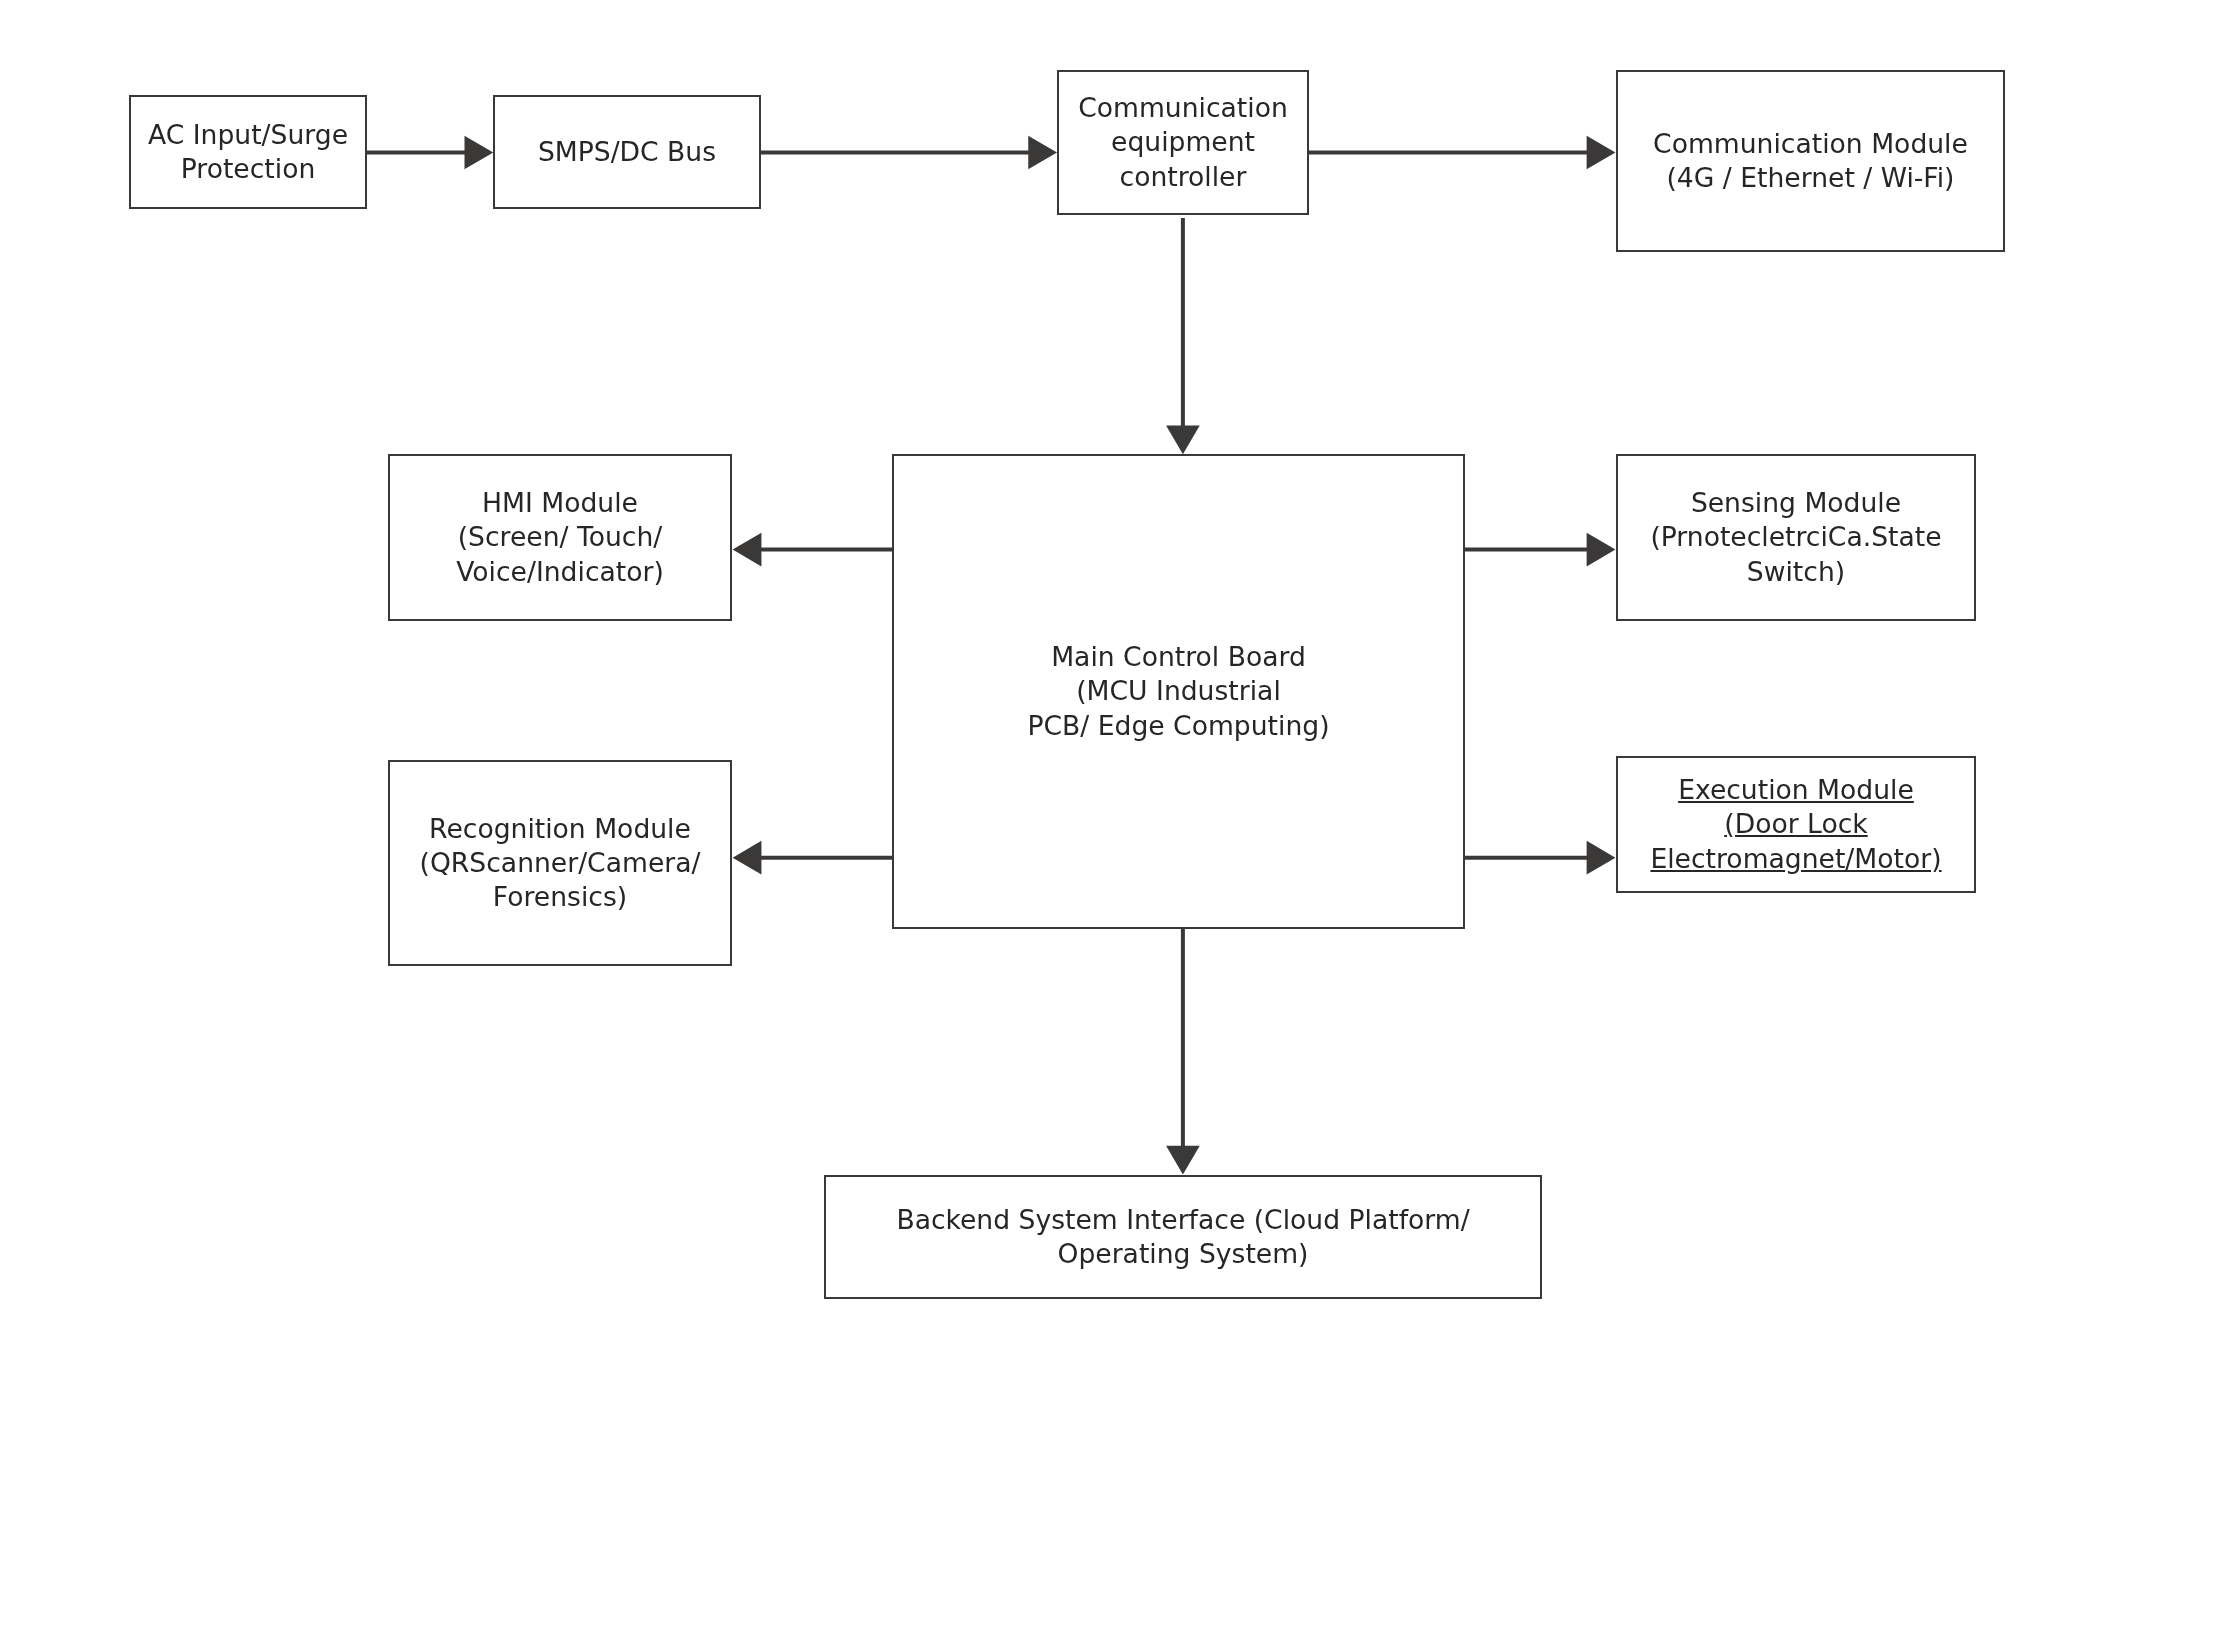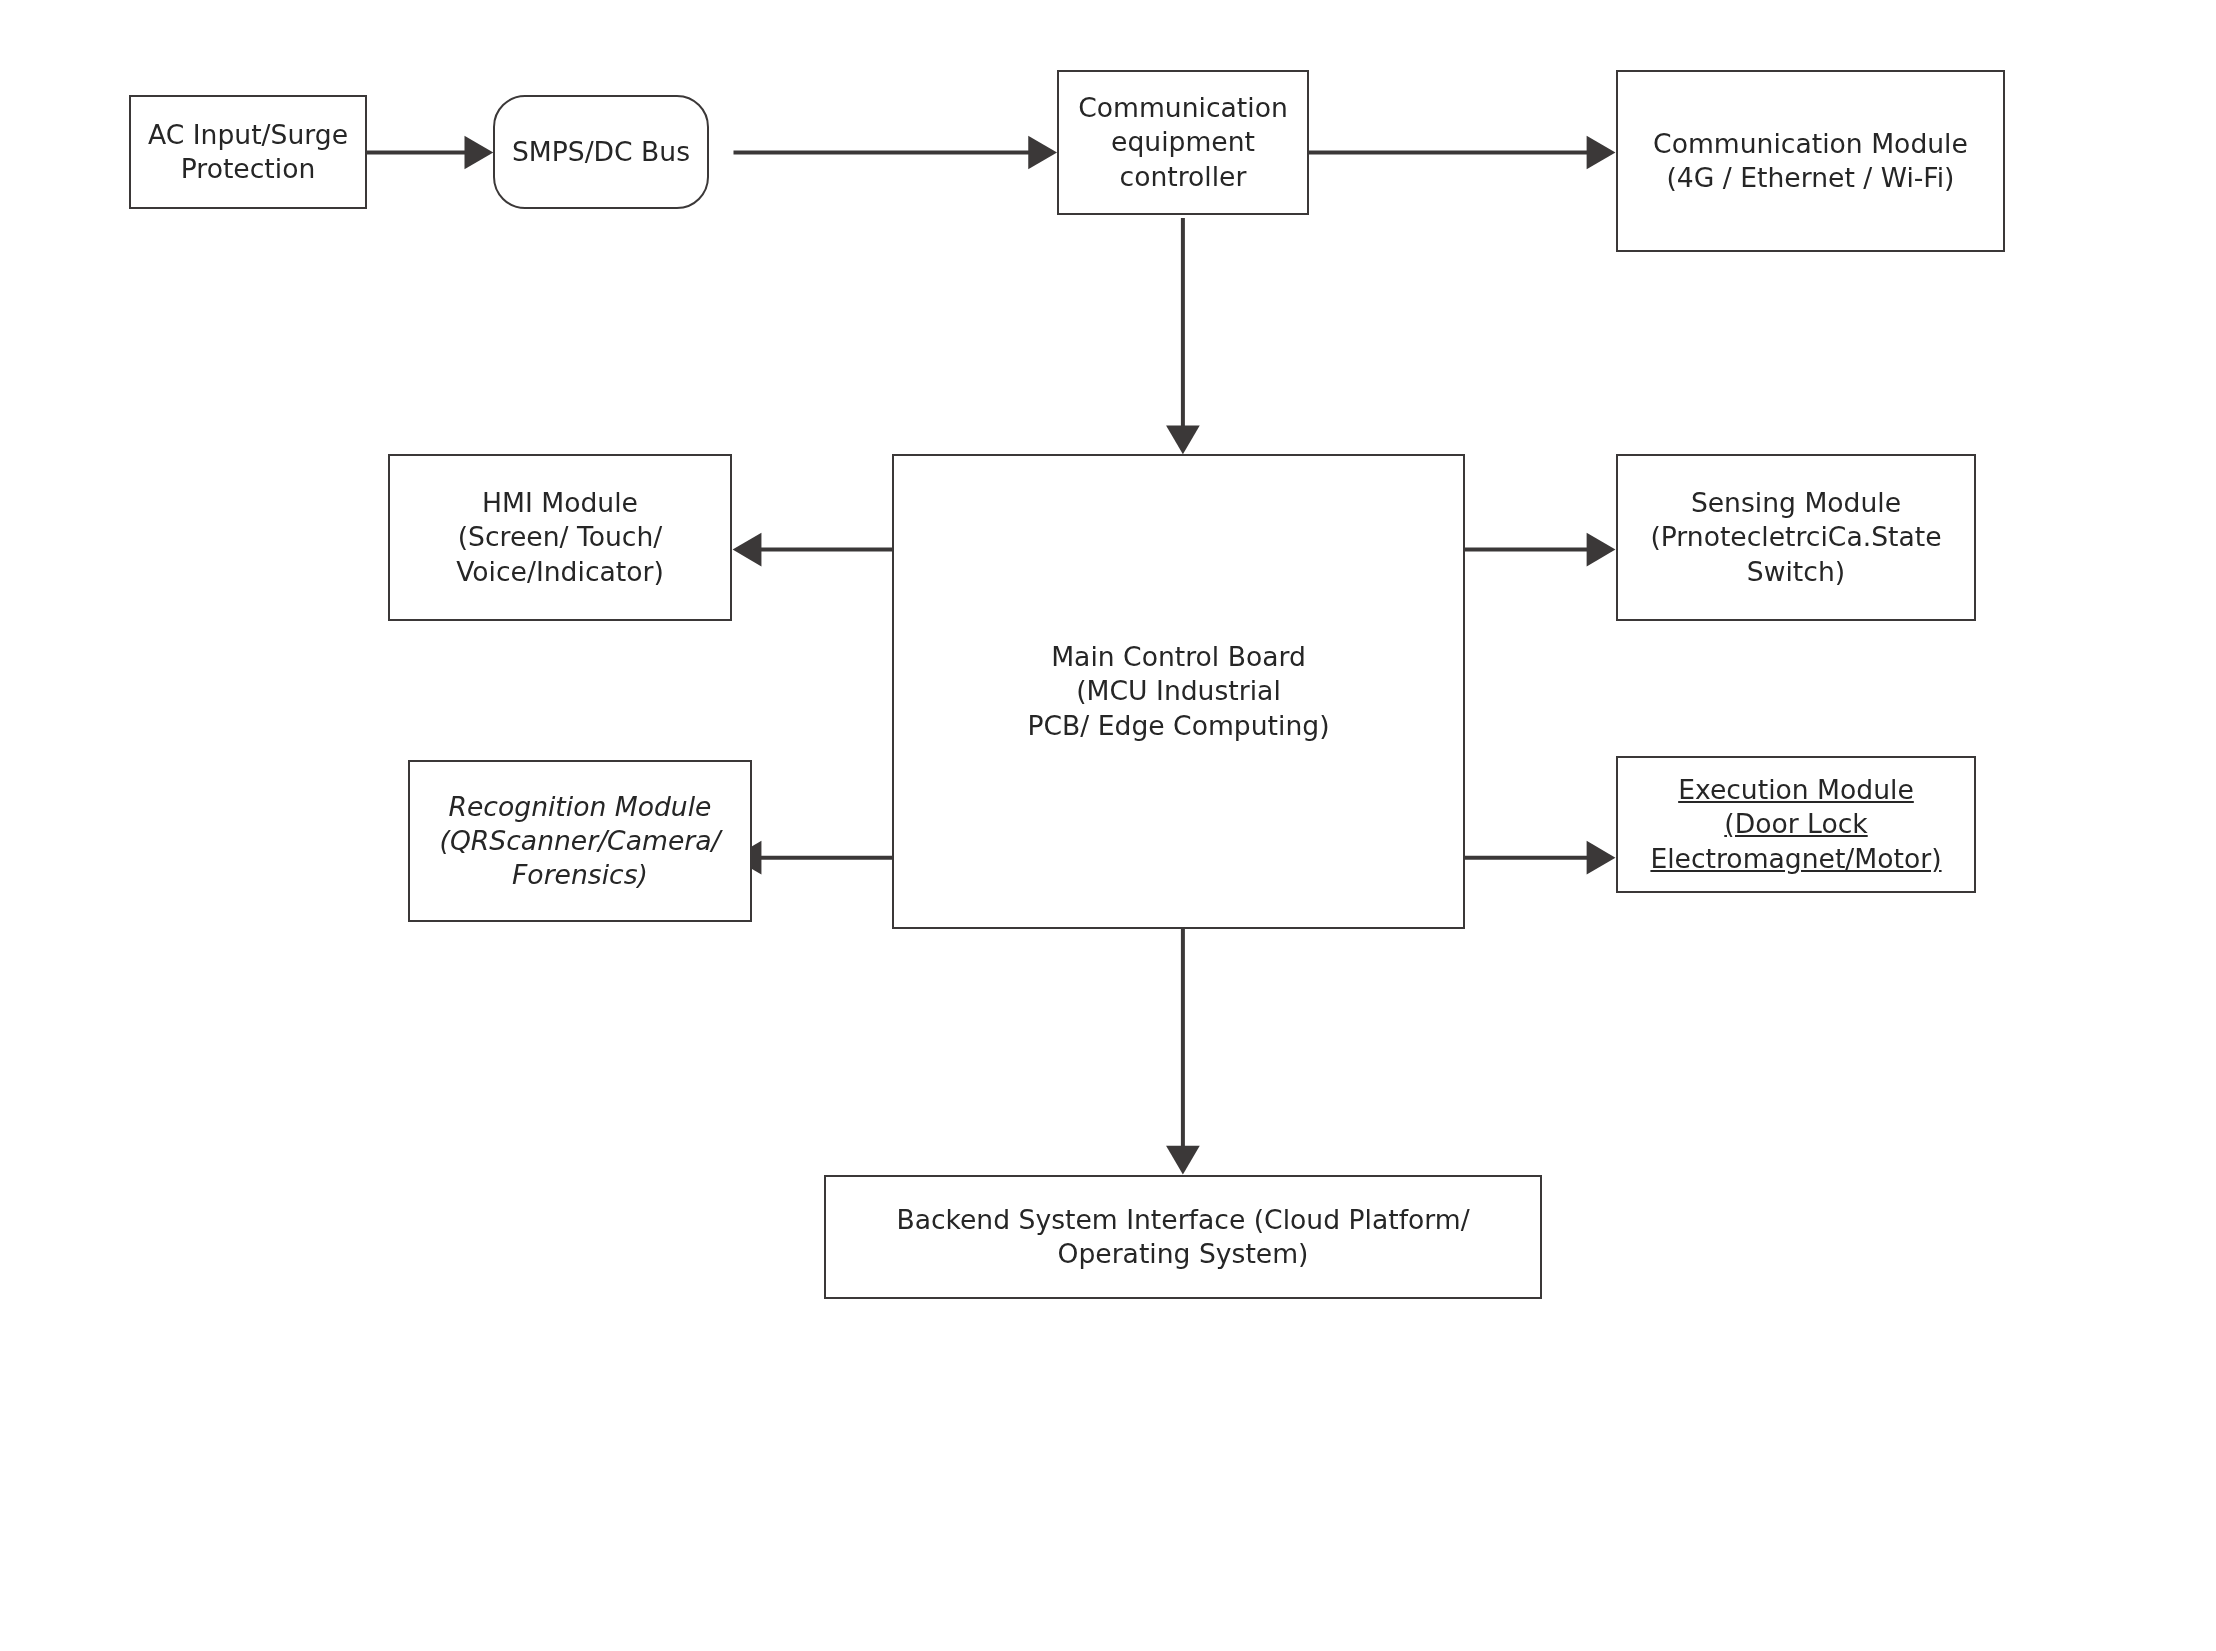--- a/index.html
+++ b/index.html
@@ -100,21 +100,21 @@
       <line class="edge-line" x1="2669" y1="2096" x2="2669" y2="2602"></line>
       <polygon class="arrow-head" points="2669,2650 2631,2585 2707,2585"></polygon>
     </g>
   </svg>
 
   <div class="node" style="left:129px; top:95px; width:238px; height:114px;justify-content:center;">
     <span>AC Input/Surge
 Protection</span>
   </div>
 
-  <div class="node" style="left:493px; top:95px; width:216px; height:114px;border-radius:32px;">
+  <div class="node" style="left:493px; top:95px; width:268px; height:114px;">
     <span>SMPS/DC Bus</span>
   </div>
 
   <div class="node" style="left:1057px; top:70px; width:252px; height:145px;">
     <span>Communication
 equipment
 controller</span>
   </div>
 
   <div class="node" style="left:1616px; top:70px; width:389px; height:182px;">
@@ -133,21 +133,21 @@
 (MCU Industrial
 PCB/ Edge Computing)</span>
   </div>
 
   <div class="node" style="left:1616px; top:454px; width:360px; height:167px;align-items:center;">
     <span>Sensing Module
 (PrnotecletrciCa.State
 Switch)</span>
   </div>
 
-  <div class="node" style="left:408px; top:760px; width:344px; height:162px;font-style:italic;">
+  <div class="node" style="left:388px; top:760px; width:344px; height:206px;">
     <span>Recognition Module
 (QRScanner/Camera/
 Forensics)</span>
   </div>
 
   <div class="node" style="left:1616px; top:756px; width:360px; height:137px;text-decoration:underline;">
     <span>Execution Module
 (Door Lock
 Electromagnet/Motor)</span>
   </div>

